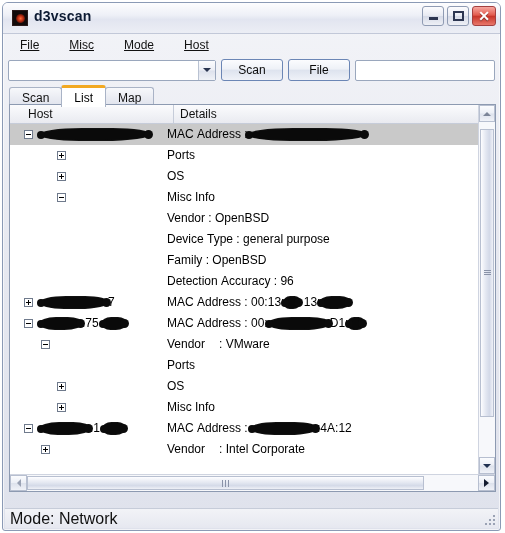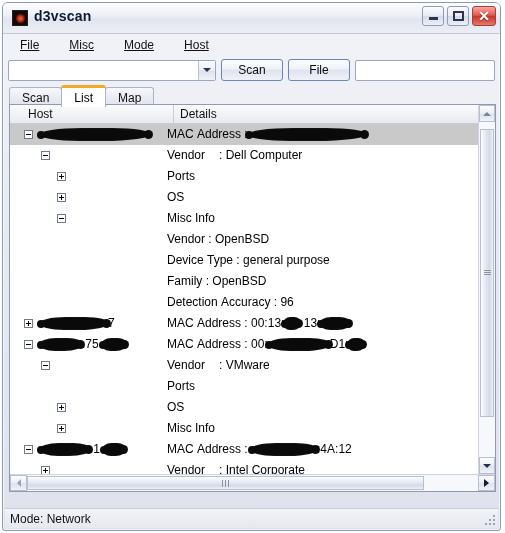--- a/index.html
+++ b/index.html
@@ -447,21 +447,21 @@
     left: 2px; right: 2px; bottom: 2px;
     height: 20px;
     background: linear-gradient(to bottom, #f2f3f7 0%, #e6e8f0 100%);
     border-top: 1px solid #c6ccd9;
     display: flex;
     align-items: center;
     box-sizing: border-box;
   }
   .status-text {
     padding-left: 5px;
-    font-size: 12px;
+    font-size: 16px;
     color: #111;
   }
   .grip-corner {
     position: absolute;
     right: 3px; bottom: 3px;
     width: 11px; height: 11px;
   }
   .grip-corner i {
     position: absolute;
     width: 2px; height: 2px;
@@ -523,26 +523,20 @@
           <div class="th host">Host</div>
           <div class="th details">Details</div>
         </div>
         <div class="rows" id="tree-rows">
             <div class="row selected">
               <div class="cell-host">
                 <span class="expander" style="left: 14px;"></span>
                 <span class="host-label" style="left: 30px;"><span class="redact" style="width:110px"></span></span>
               </div>
               <div class="cell-details"><span class="det-label">MAC&nbsp;Address&nbsp;:</span><span class="redact" style="width:118px"></span></div>
-            </div>
-            <div class="row">
-              <div class="cell-host">
-                <span class="expander" style="left: 31px;"></span>
-              </div>
-              <div class="cell-details"><span class="det-label">Vendor</span><span>:&nbsp;Dell&nbsp;Computer</span></div>
             </div>
             <div class="row">
               <div class="cell-host">
                 <span class="expander plus" style="left: 47px;"></span>
               </div>
               <div class="cell-details"><span class="det-label">Ports</span></div>
             </div>
             <div class="row">
               <div class="cell-host">
                 <span class="expander plus" style="left: 47px;"></span>

